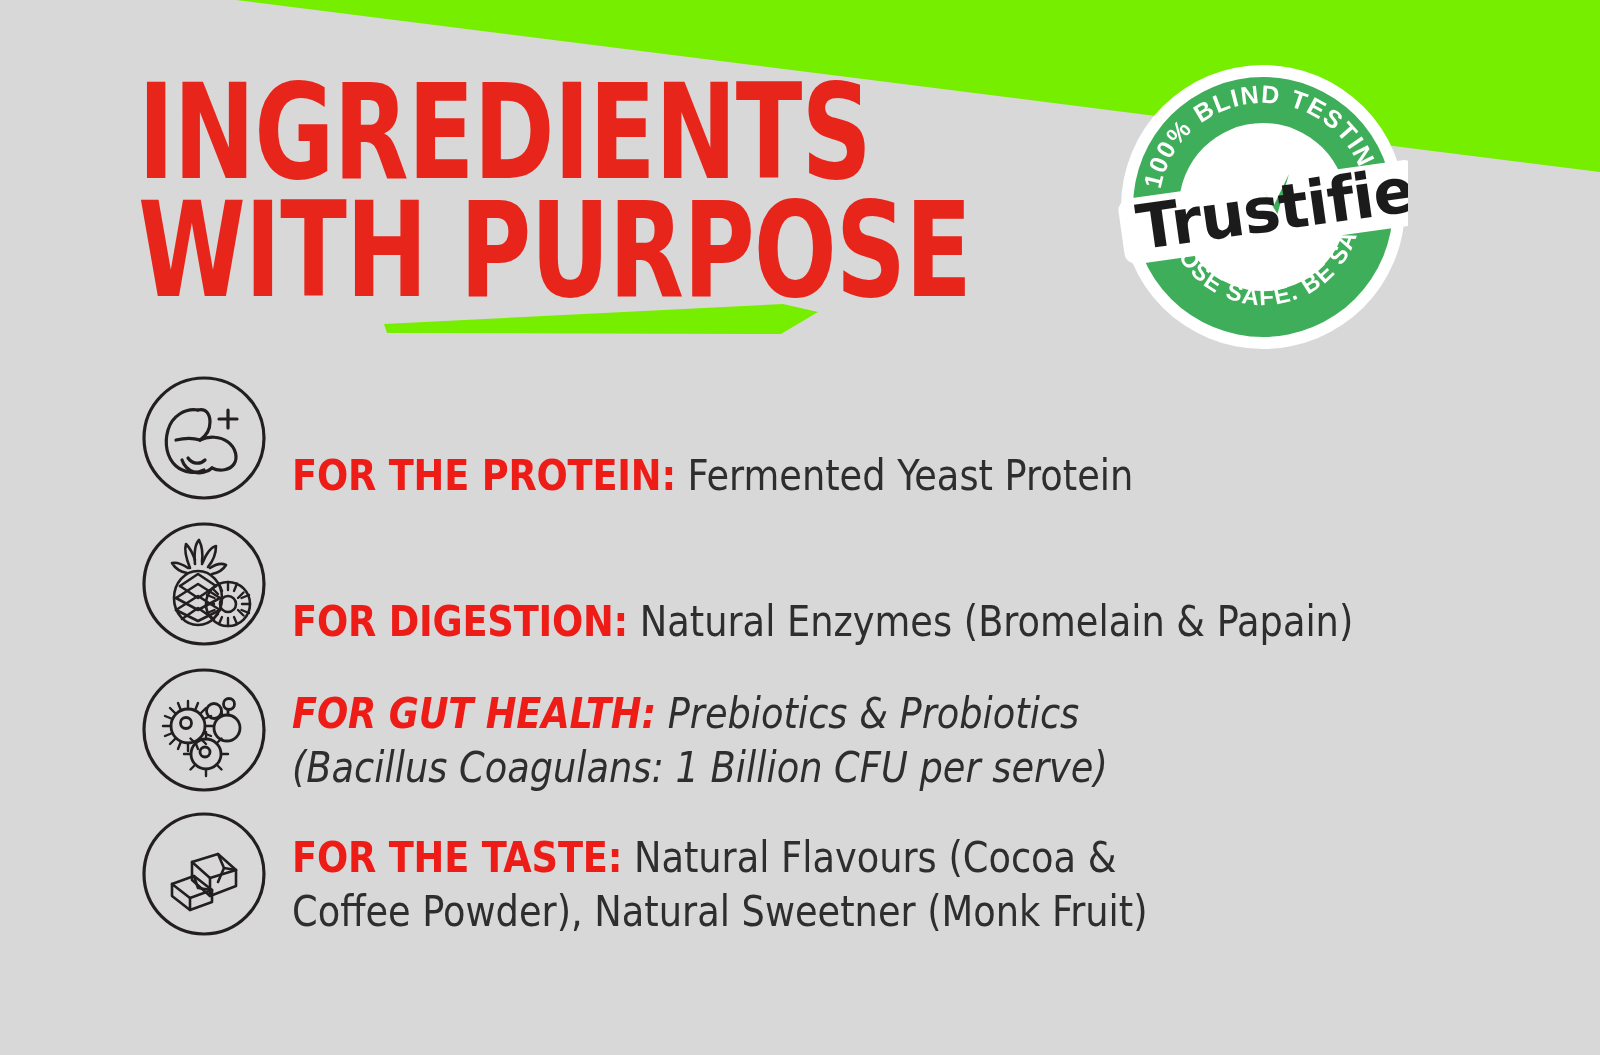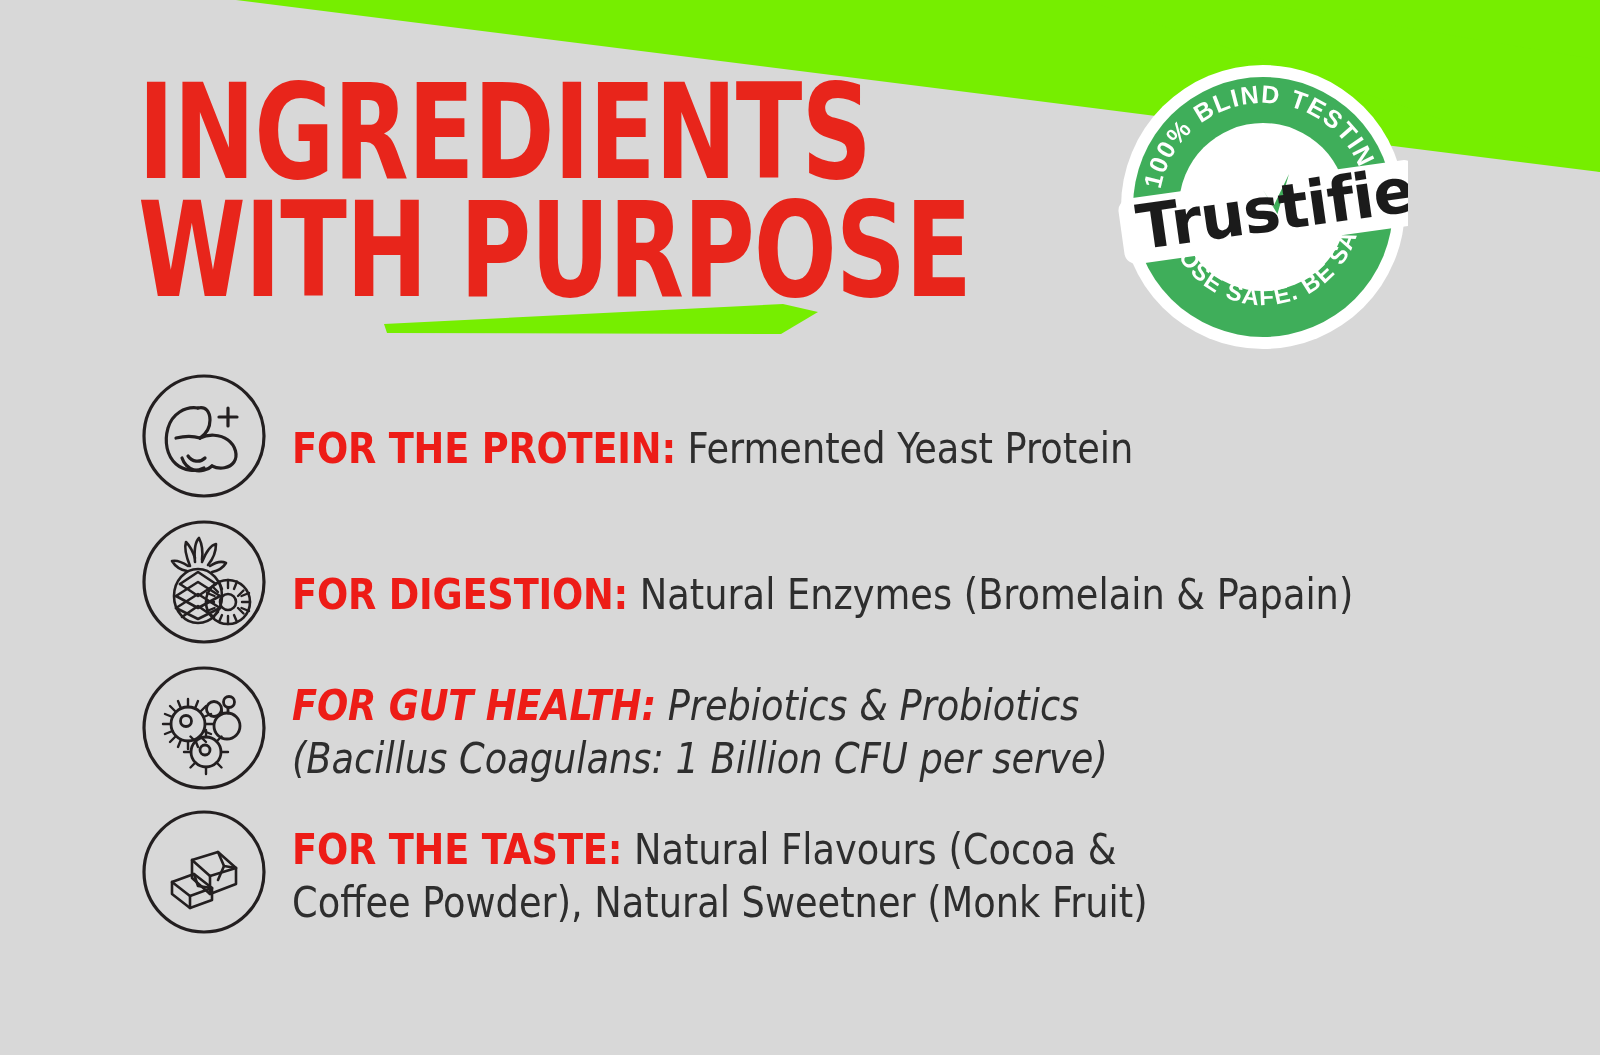--- a/index.html
+++ b/index.html
@@ -70,21 +70,21 @@
 
   
   .ing-list {
     position: absolute;
     left: 140px;
     top: 370px;
     width: 1300px;
   }
   .ing-row {
     display: flex;
-    align-items: center;
+    align-items: flex-end;
     margin-bottom: 14px;
     min-height: 132px;
   }
   .ing-row.r3 { margin-bottom: 12px; font-style: italic; }
   .ing-icon {
     flex: 0 0 auto;
     width: 128px;
     height: 128px;
     margin-right: 24px;
   }

